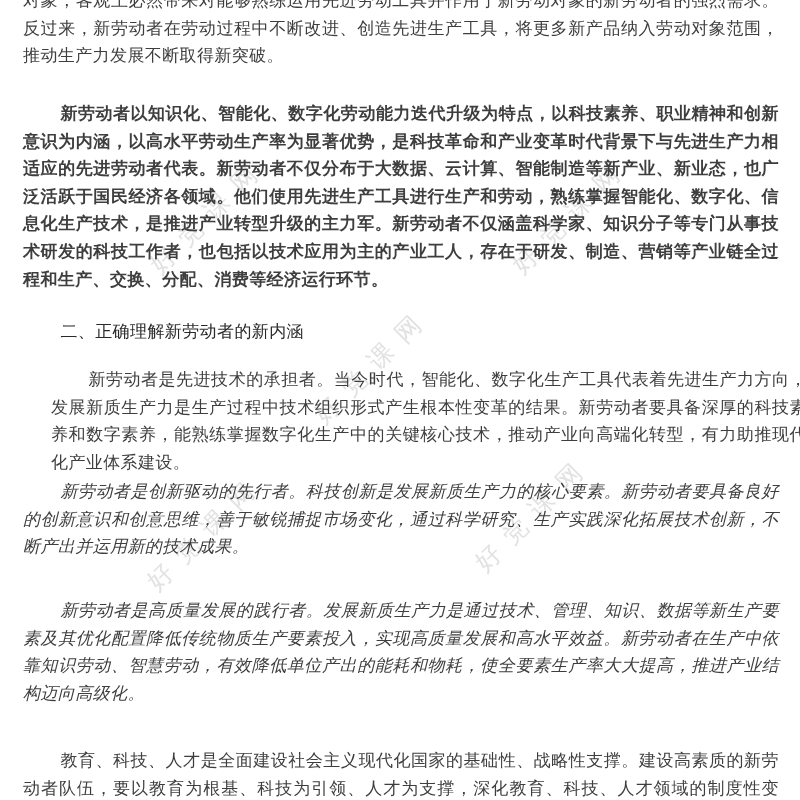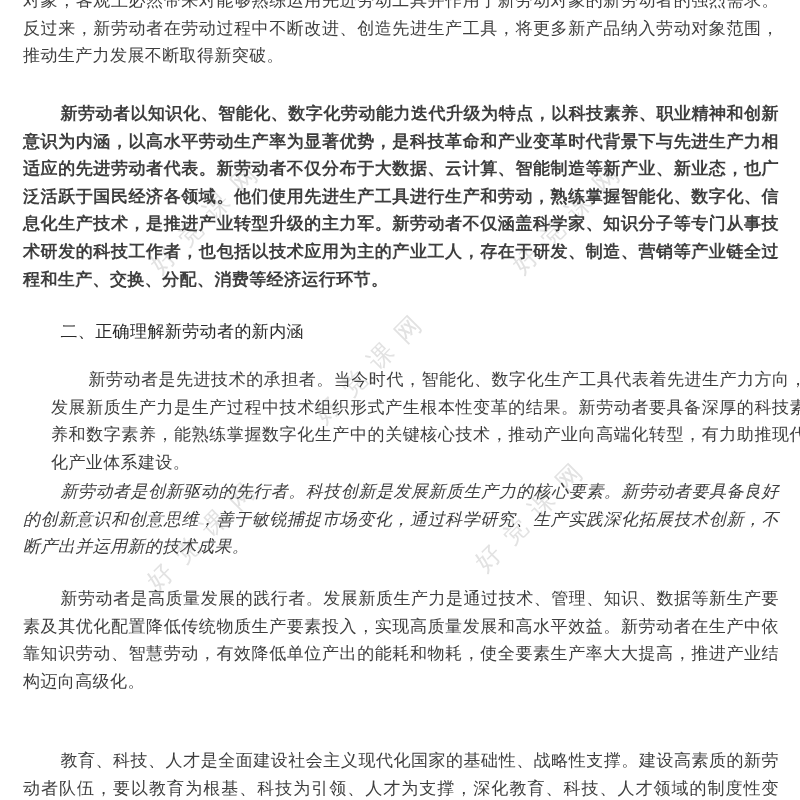--- a/index.html
+++ b/index.html
@@ -59,15 +59,15 @@
     <div class="watermark" style="left: 208px; top: 215px;">好党课网</div>
     <div class="watermark" style="left: 570px; top: 215px;">好党课网</div>
     <div class="watermark" style="left: 372px; top: 365px;">好党课网</div>
     <div class="watermark" style="left: 205px; top: 532px;">好党课网</div>
     <div class="watermark" style="left: 533px; top: 513px;">好党课网</div>
     <p class="block continuation" style="top: -13px;">对象，客观上必然带来对能够熟练运用先进劳动工具并作用于新劳动对象的新劳动者的强烈需求。反过来，新劳动者在劳动过程中不断改进、创造先进生产工具，将更多新产品纳入劳动对象范围，推动生产力发展不断取得新突破。</p>
     <p class="block paragraph" style="top: 100px; font-weight: bold;">新劳动者以知识化、智能化、数字化劳动能力迭代升级为特点，以科技素养、职业精神和创新意识为内涵，以高水平劳动生产率为显著优势，是科技革命和产业变革时代背景下与先进生产力相适应的先进劳动者代表。新劳动者不仅分布于大数据、云计算、智能制造等新产业、新业态，也广泛活跃于国民经济各领域。他们使用先进生产工具进行生产和劳动，熟练掌握智能化、数字化、信息化生产技术，是推进产业转型升级的主力军。新劳动者不仅涵盖科学家、知识分子等专门从事技术研发的科技工作者，也包括以技术应用为主的产业工人，存在于研发、制造、营销等产业链全过程和生产、交换、分配、消费等经济运行环节。</p>
     <h2 class="block heading" style="top: 318px;">二、正确理解新劳动者的新内涵</h2>
     <p class="block paragraph" style="top: 366px; margin-left: 28px;">新劳动者是先进技术的承担者。当今时代，智能化、数字化生产工具代表着先进生产力方向，发展新质生产力是生产过程中技术组织形式产生根本性变革的结果。新劳动者要具备深厚的科技素养和数字素养，能熟练掌握数字化生产中的关键核心技术，推动产业向高端化转型，有力助推现代化产业体系建设。</p>
     <p class="block paragraph" style="top: 478px; font-style: italic;">新劳动者是创新驱动的先行者。科技创新是发展新质生产力的核心要素。新劳动者要具备良好的创新意识和创意思维，善于敏锐捕捉市场变化，通过科学研究、生产实践深化拓展技术创新，不断产出并运用新的技术成果。</p>
-    <p class="block paragraph" style="top: 585px;">新劳动者是高质量发展的践行者。发展新质生产力是通过技术、管理、知识、数据等新生产要素及其优化配置降低传统物质生产要素投入，实现高质量发展和高水平效益。新劳动者在生产中依靠知识劳动、智慧劳动，有效降低单位产出的能耗和物耗，使全要素生产率大大提高，推进产业结构迈向高级化。</p>
+    <p class="block paragraph" style="top: 597px; font-style: italic;">新劳动者是高质量发展的践行者。发展新质生产力是通过技术、管理、知识、数据等新生产要素及其优化配置降低传统物质生产要素投入，实现高质量发展和高水平效益。新劳动者在生产中依靠知识劳动、智慧劳动，有效降低单位产出的能耗和物耗，使全要素生产率大大提高，推进产业结构迈向高级化。</p>
     <p class="block paragraph" style="top: 747px;">教育、科技、人才是全面建设社会主义现代化国家的基础性、战略性支撑。建设高素质的新劳动者队伍，要以教育为根基、科技为引领、人才为支撑，深化教育、科技、人才领域的制度性变革。</p>
   </div>
 
 </body></html>

